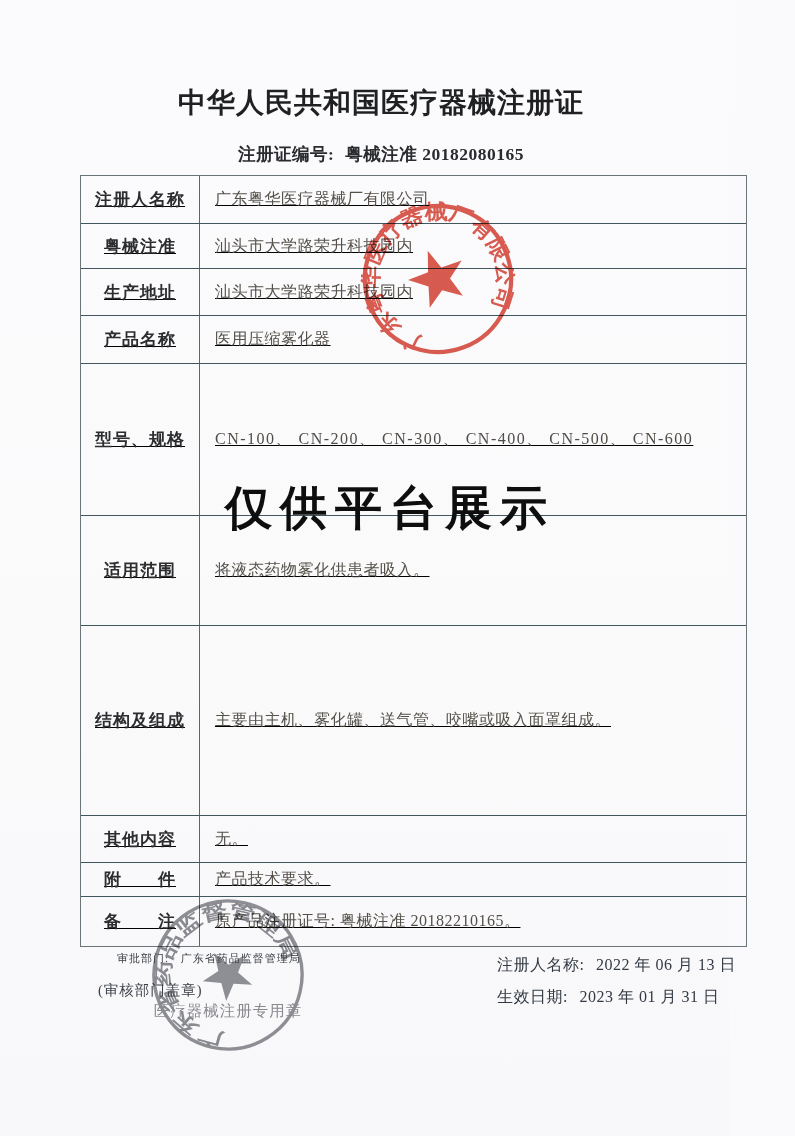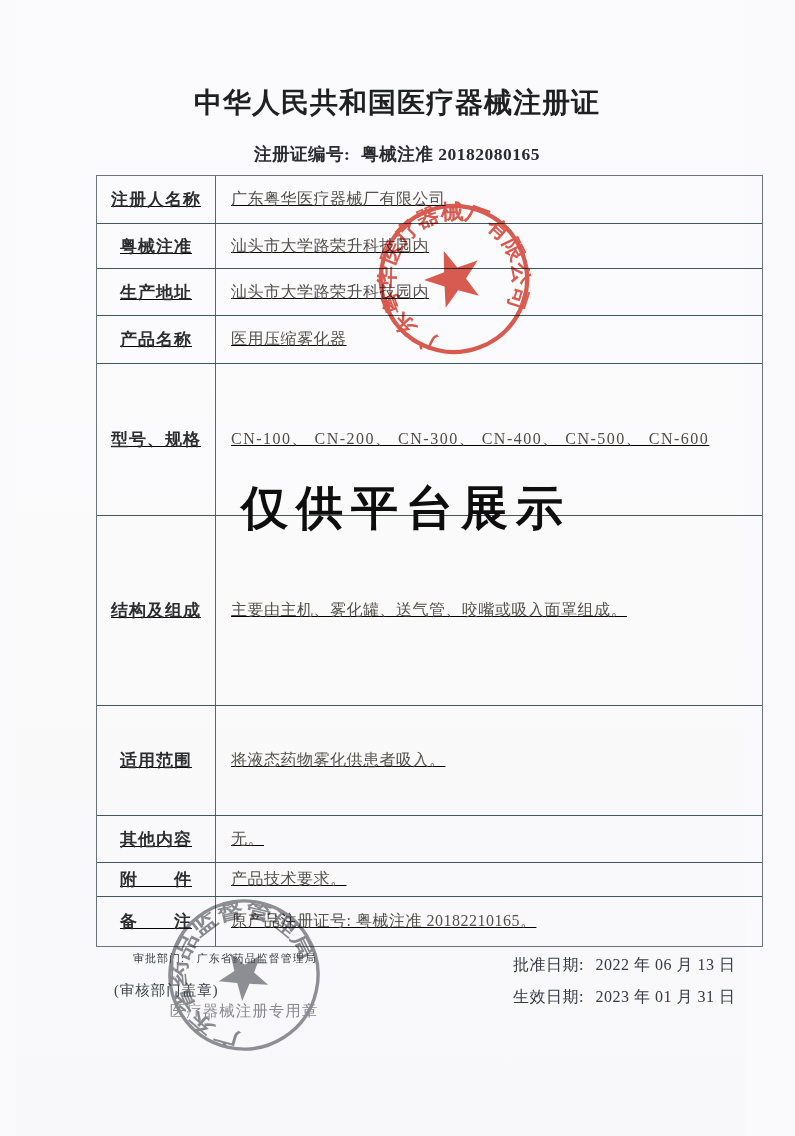--- a/index.html
+++ b/index.html
@@ -2,21 +2,21 @@
 <html><head>
 <meta charset="utf-8">
 <style>
   html,body{margin:0;padding:0;}
   body{
     width:795px;height:1136px;position:relative;overflow:hidden;
     background:#fafafc;
     font-family:"Liberation Serif","DejaVu Serif",serif;
   }
   .paper{
-    position:absolute;left:16px;top:0;width:729px;height:1136px;
+    position:absolute;left:0;top:0;width:729px;height:1136px;
     background:linear-gradient(180deg,#fbfbfd 0%,#fafafb 55%,#f8f8fa 100%);
   }
   .doc-title{
     position:absolute;left:0;top:84px;width:762px;text-align:center;
     font-family:"DejaVu Sans","Liberation Sans",sans-serif;
     font-size:28px;font-weight:700;color:#1f2022;letter-spacing:1px;
   }
   .cert-line{
     position:absolute;left:0;top:142px;width:762px;text-align:center;
     font-size:17.5px;font-weight:700;color:#2a2b2e;letter-spacing:.5px;
@@ -98,27 +98,27 @@
       <div class="cell-value">汕头市大学路荣升科技园内</div>
     </div>
     <div class="trow r4">
       <div class="cell-label">产品名称</div>
       <div class="cell-value">医用压缩雾化器</div>
     </div>
     <div class="trow r5 models">
       <div class="cell-label">型号、规格</div>
       <div class="cell-value">CN-100、 CN-200、 CN-300、 CN-400、 CN-500、 CN-600</div>
     </div>
+    <div class="trow r7">
+      <div class="cell-label">适用范围</div>
+      <div class="cell-value">将液态药物雾化供患者吸入。</div>
+    </div>
     <div class="trow r6">
       <div class="cell-label">结构及组成</div>
       <div class="cell-value">主要由主机、雾化罐、送气管、咬嘴或吸入面罩组成。</div>
-    </div>
-    <div class="trow r7">
-      <div class="cell-label">适用范围</div>
-      <div class="cell-value">将液态药物雾化供患者吸入。</div>
     </div>
     <div class="trow r9">
       <div class="cell-label">其他内容</div>
       <div class="cell-value">无。</div>
     </div>
     <div class="trow r8">
       <div class="cell-label">附　　件</div>
       <div class="cell-value">产品技术要求。</div>
     </div>
     <div class="trow r10">
@@ -153,21 +153,21 @@
   </svg>
 
   <div class="footer-left">
     <span>审批部门:</span>
     <span class="dept-name">广东省药品监督管理局</span>
   </div>
   <div class="seal-hint">(审核部门盖章)</div>
 
   <div class="footer-dates">
     <div>
-      <span>批准日期:</span>
+      <span>注册人名称:</span>
       <span class="dval">2022 年 06 月 13 日</span>
     </div>
     <div>
       <span>生效日期:</span>
       <span class="dval">2023 年 01 月 31 日</span>
     </div>
   </div>
 
 </div>
 

